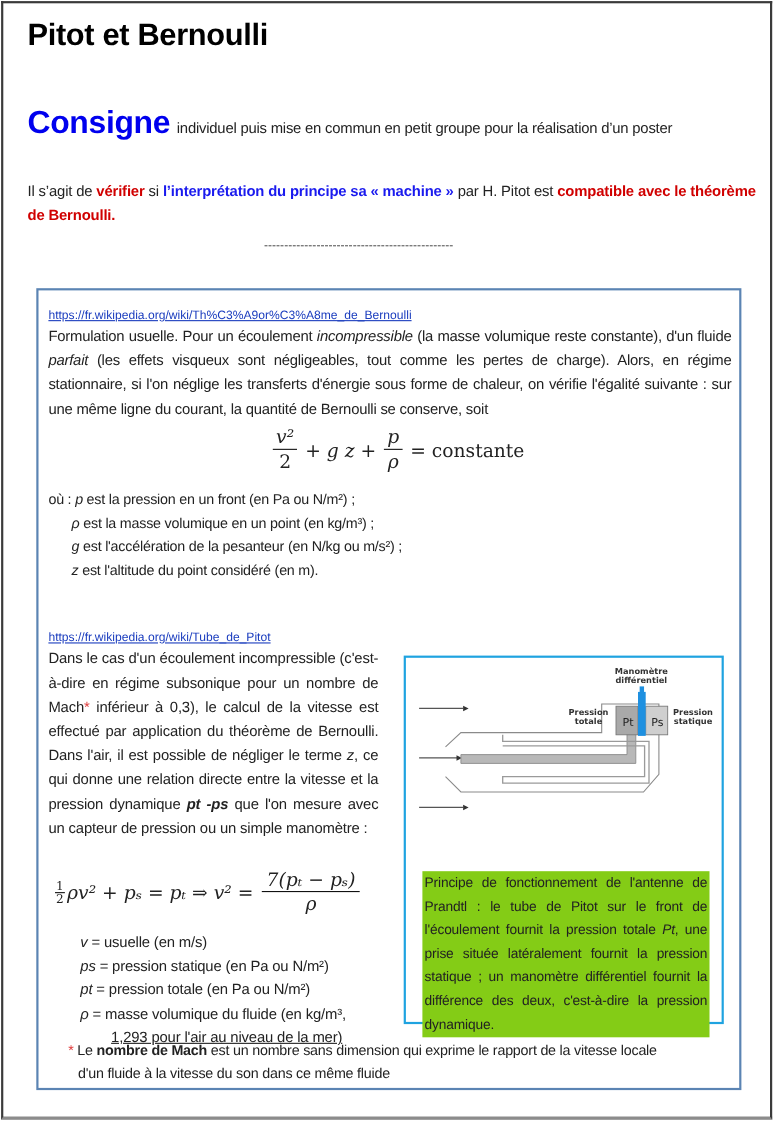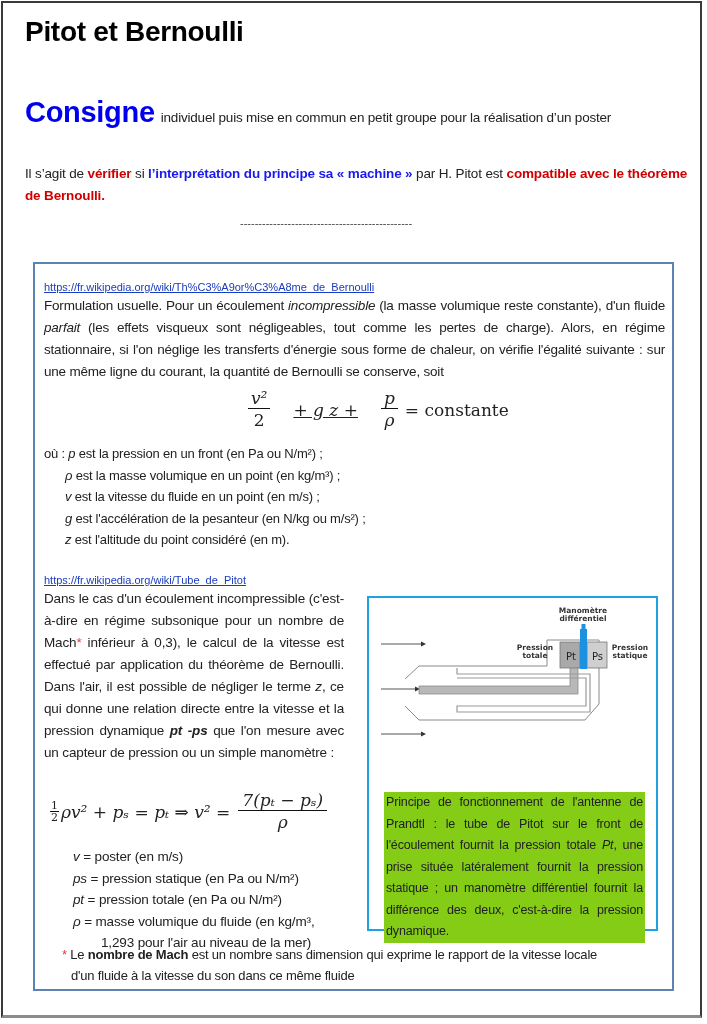--- a/index.html
+++ b/index.html
@@ -28,21 +28,21 @@
   .defs { position:absolute; left:44px; top:443px; font-size:13px; line-height:21.5px; letter-spacing:-0.2px; }
   .defs .ind { padding-left:21px; }
   .b2 { position:absolute; left:44px; top:570px; width:300px; }
   .para2 { font-size:13.5px; line-height:22px; text-align:justify; letter-spacing:-0.15px; }
   .star { color:#e04040; }
   .eq2 { position:absolute; left:50px; top:790px; font-family:"DejaVu Serif", serif; font-size:17px; display:flex; align-items:center; white-space:nowrap; }
   .small-frac { display:inline-flex; flex-direction:column; align-items:center; font-size:11px; margin-right:2px; }
   .small-frac .num { border-bottom:1px solid #111; line-height:11px; padding:0 1px; }
   .small-frac .den { line-height:11px; }
   .defs2 { position:absolute; left:73px; top:846px; font-size:13.5px; line-height:21.5px; letter-spacing:-0.15px; }
-  .defs2 .ind { padding-left:28px; }
+  .defs2 .ind { padding-left:28px;text-decoration:underline; }
   .footnote { position:absolute; left:62px; top:944px; width:603px; font-size:13px; line-height:21px; text-align:justify; letter-spacing:-0.2px; }
   .footnote .l2 { padding-left:9px; }
   .figbox { position:absolute; left:367px; top:596px; width:291px; height:335px; border:2px solid #1fa3e0; box-sizing:border-box; }
   .fig { position:absolute; left:8px; top:6px; }
   .caption { position:absolute; left:15px; top:194px; width:257px; font-size:12.5px; line-height:21.5px; text-align:justify; background:#84cc16; color:#222; letter-spacing:-0.15px; padding:0 2px; }
 </style>
 </head>
 <body>
 
 <div class="page"></div>
@@ -64,32 +64,31 @@
 <div class="b1">
   <div><a class="link">https://fr.wikipedia.org/wiki/Th%C3%A9or%C3%A8me_de_Bernoulli</a></div>
   <div class="para"><span>Formulation usuelle. Pour un écoulement </span><i>incompressible</i><span> (la masse volumique reste constante), d'un fluide </span><i>parfait</i><span> (les effets  visqueux sont  négligeables,  tout  comme  les pertes  de  charge). Alors, en régime stationnaire, si l'on néglige les transferts d'énergie sous forme de chaleur, on vérifie l'égalité suivante : sur une même ligne du courant, la quantité de Bernoulli se conserve, soit</span></div>
 </div>
 
 <div class="eq1">
   <span class="frac">
     <span class="num ital">v²</span>
     <span class="den">2</span>
   </span>
-  <span class="ital" style="margin:0 20px;text-decoration:underline;">+ g z +</span>
+  <span class="ital" style="margin:0 4px;">+ g z +</span>
   <span class="frac">
     <span class="num ital">p</span>
     <span class="den ital">ρ</span>
   </span>
   <span style="margin-left:4px;">= constante</span>
 </div>
 
 <div class="defs">
   <div><span>où : </span><i>p</i><span> est la pression en un front (en Pa ou N/m²) ;</span></div>
   <div class="ind"><i>ρ</i><span> est la masse volumique en un point (en kg/m³) ;</span></div>
-  <div class="ind"><i>v</i><span> est la vitesse du fluide en un point (en m/s) ;</span></div>
   <div class="ind"><i>g</i><span> est l'accélération de la pesanteur (en N/kg ou m/s²) ;</span></div>
   <div class="ind"><i>z</i><span> est l'altitude du point considéré (en m).</span></div>
 </div>
 
 <div class="b2">
   <div><a class="link">https://fr.wikipedia.org/wiki/Tube_de_Pitot</a></div>
   <div class="para2"><span>Dans le cas d'un écoulement incompressible (c'est-à-dire   en   régime subsonique pour un nombre de Mach</span><span class="star">*</span><span> inférieur à 0,3), le calcul de la vitesse est effectué par application du théorème de Bernoulli. Dans l'air, il est possible de négliger le terme </span><i>z</i><span>, ce qui donne une relation directe entre la vitesse et la pression  dynamique </span><b><i>pt -ps</i></b><span> que  l'on  mesure avec  un  capteur  de  pression  ou  un simple manomètre :</span></div>
 </div>
 
 <div class="eq2">
@@ -98,21 +97,21 @@
     <span class="den">2</span>
   </span>
   <span class="ital">ρv² + pₛ = pₜ ⇒ v² =</span>
   <span class="frac" style="margin-left:8px;">
     <span class="num ital" style="padding:0 4px;">7(pₜ − pₛ)</span>
     <span class="den ital">ρ</span>
   </span>
 </div>
 
 <div class="defs2">
-  <div><i>v</i><span> = poster (en m/s)</span></div>
+  <div><i>v</i><span> = usuelle (en m/s)</span></div>
   <div><i>ps</i><span> = pression statique (en Pa ou N/m²)</span></div>
   <div><i>pt</i><span> = pression totale (en Pa ou N/m²)</span></div>
   <div><i>ρ</i><span> = masse volumique du fluide (en kg/m³,</span></div>
   <div class="ind"><span>1,293 pour l'air au niveau de la mer)</span></div>
 </div>
 
 <div class="footnote">
   <div><span class="star">*</span><span> Le </span><b>nombre de Mach</b><span> est un nombre sans dimension qui exprime le rapport de la vitesse locale</span></div>
   <div class="l2"><span>d'un fluide à la vitesse du son dans ce même fluide</span></div>
 </div>

